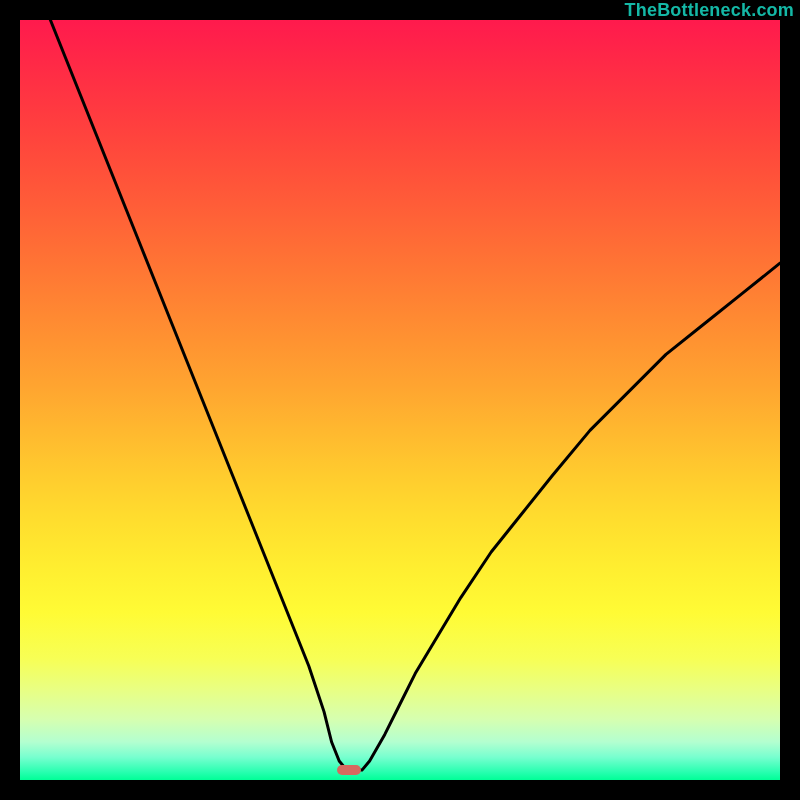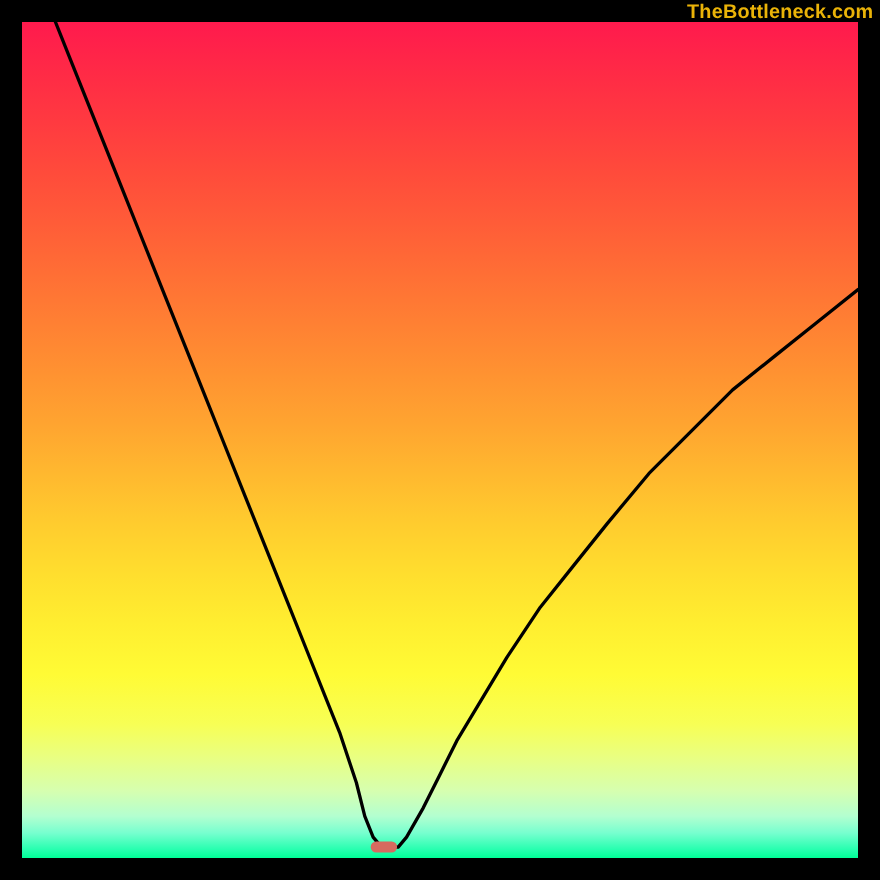--- a/index.html
+++ b/index.html
@@ -70,21 +70,21 @@
     border-radius: 5px;
     transform: translate(-50%, -50%);
   }
   .watermark {
     position: absolute;
     top: 0;
     right: 6px;
     font-family: Arial, Helvetica, sans-serif;
     font-size: 18px;
     font-weight: 600;
-    color: #eab308;
+    color: #14b8a6;
     letter-spacing: 0.2px;
   }
 </style>
 </head>
 <body>
 
 <div class="frame">
   <div class="plot">
     <svg class="curve-svg" viewBox="0 0 760 760" preserveAspectRatio="none">
       <path id="curve" class="curve-path" d="M30.4 0.0 L45.6 38.0 L60.8 76.0 L76.0 114.0 L91.2 152.0 L106.4 190.0 L121.6 228.0 L136.8 266.0 L152.0 304.0 L167.2 342.0 L182.4 380.0 L197.6 418.0 L212.8 456.0 L228.0 494.0 L243.2 532.0 L258.4 570.0 L273.6 608.0 L288.8 646.0 L304.0 691.6 L311.6 722.0 L319.2 741.0 L326.8 750.1 L334.4 750.1 L342.0 750.1 L349.6 741.0 L364.8 714.4 L380.0 684.0 L395.2 653.6 L418.0 615.6 L440.8 577.6 L471.2 532.0 L501.6 494.0 L532.0 456.0 L570.0 410.4 L608.0 372.4 L646.0 334.4 L684.0 304.0 L722.0 273.6 L760.0 243.2"></path>

